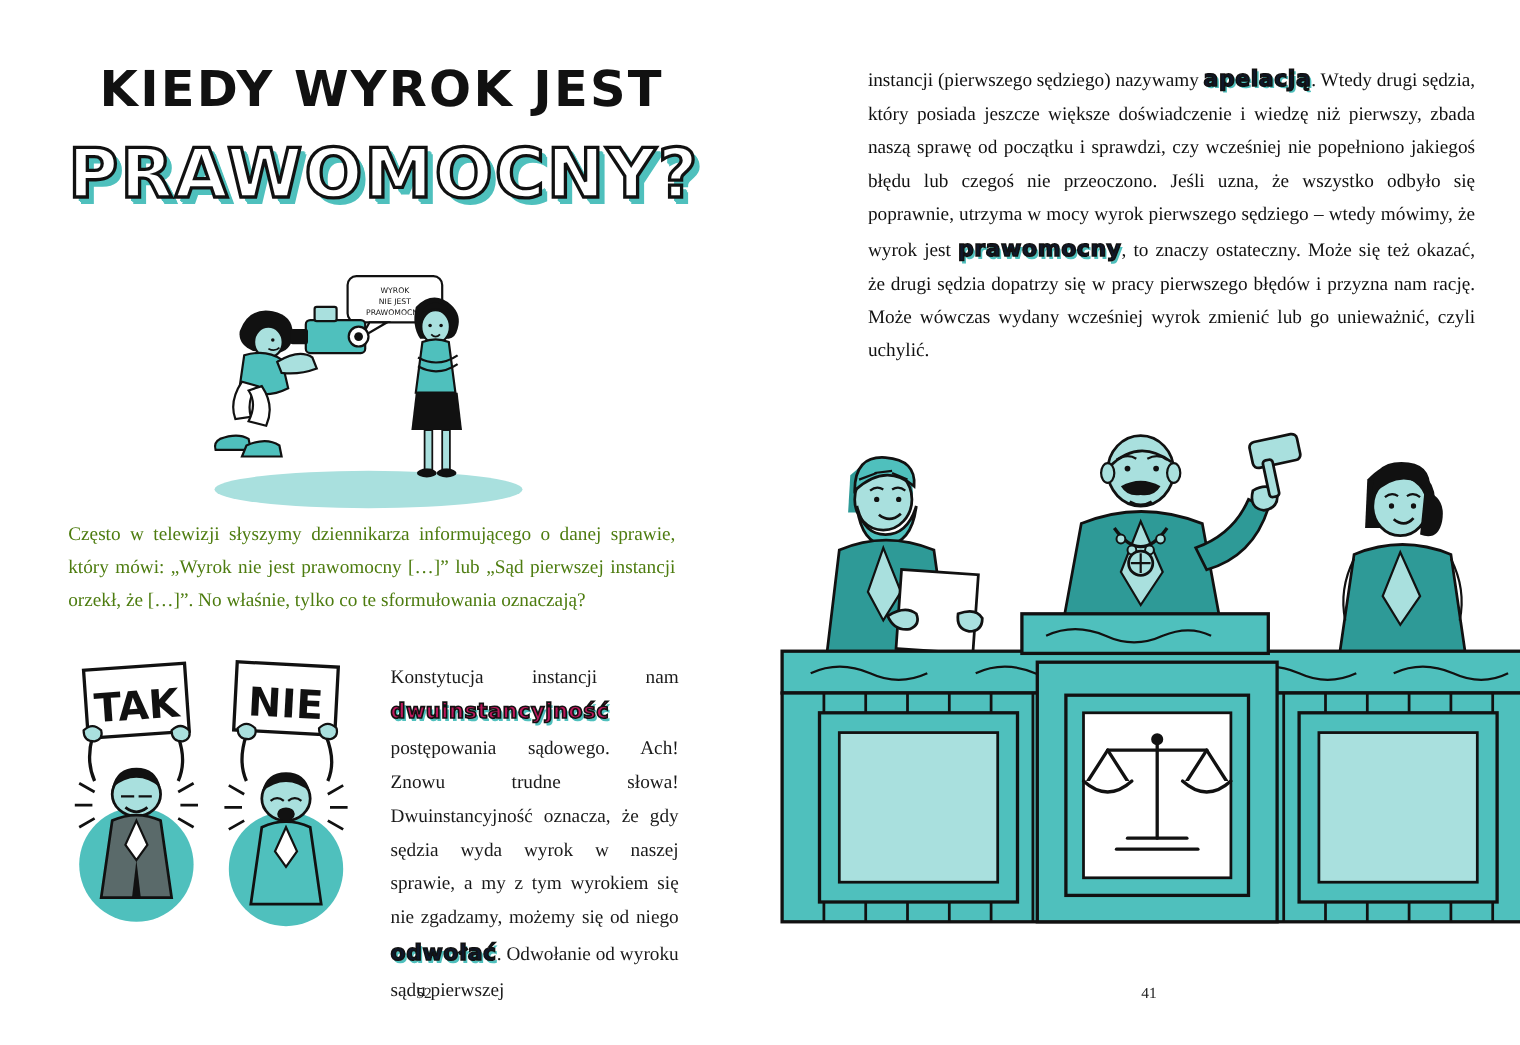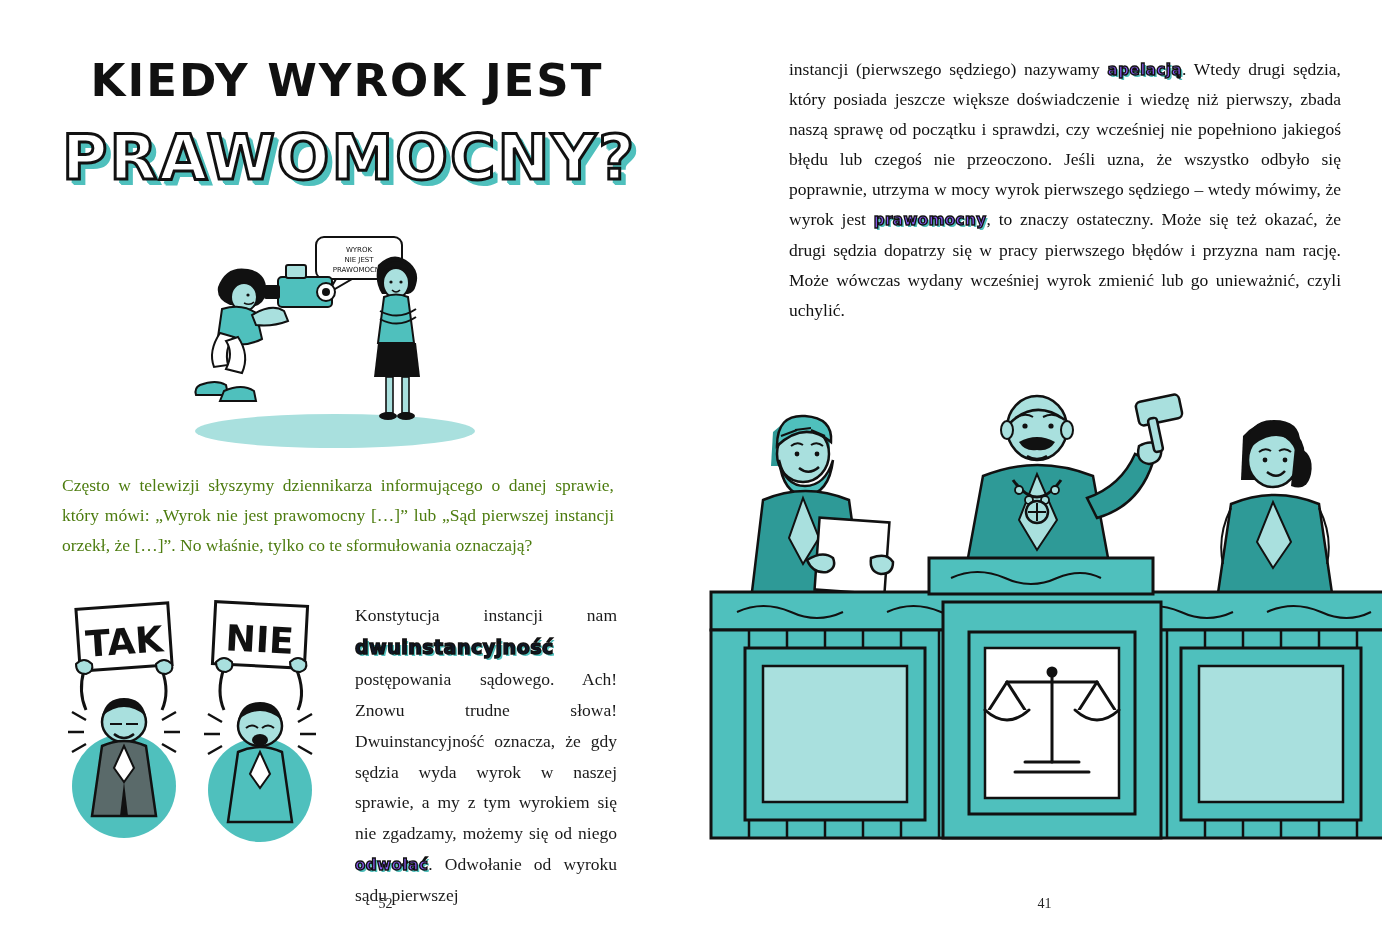--- a/index.html
+++ b/index.html
@@ -56,21 +56,21 @@
        4px 4px 0 #4fc0bd,
        5px 5px 0 #4fc0bd,
        6px 6px 0 #4fc0bd;
     white-space: nowrap;
   }
 
   
   .ill-reporter {
     position: absolute;
     left: 160px;
-    top: 235px;
+    top: 249px;
     width: 350px;
     height: 220px;
   }
   .ill-reporter svg { display: block; }
 
   
   .para {
     font-family: "Liberation Serif", serif;
     font-size: 17.5px;
     line-height: 1.72;
@@ -108,30 +108,30 @@
     font-size: 17.5px;
     line-height: 1.76;
     text-align: justify;
     color: #1a1a1a;
   }
   .hand-word {
     font-family: "DejaVu Sans", sans-serif;
     font-weight: bold;
     font-size: 19px;
     letter-spacing: 0.5px;
-    color: #0f172a;
+    color: #be185d;
     -webkit-text-stroke: 1.5px #111111;
     text-shadow: 2px 2px 0 #4fc0bd;
   }
   .hand-word-sm {
     font-family: "DejaVu Sans", sans-serif;
     font-weight: bold;
-    font-size: 15px;
+    font-size: 20px;
     letter-spacing: 0.5px;
-    color: #8b5cf6;
+    color: #0f172a;
     -webkit-text-stroke: 1.4px #111111;
     text-shadow: 2px 2px 0 #4fc0bd;
   }
 
   
   .p-right-1 {
     position: absolute;
     left: 82px;
     top: 54px;
     width: 552px;

